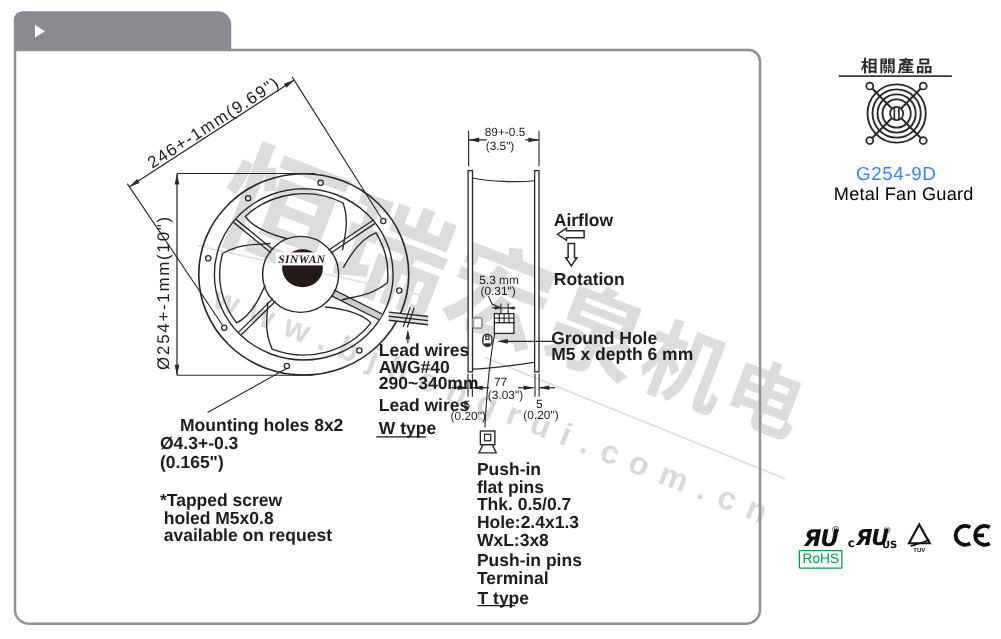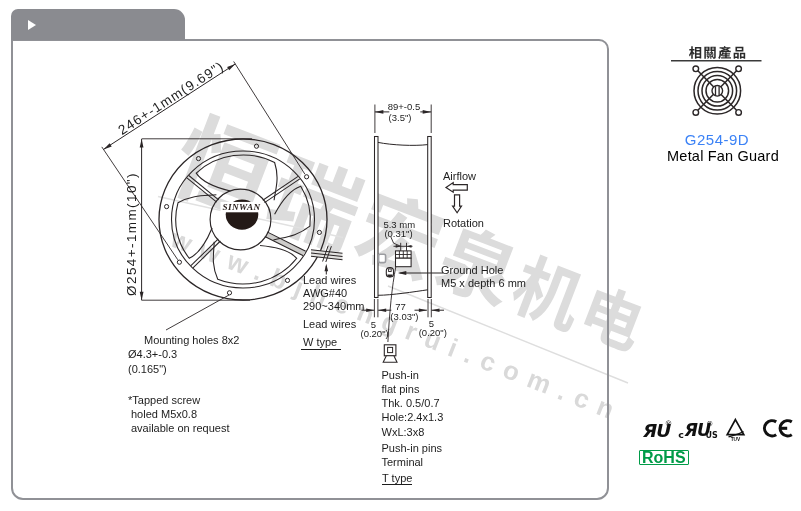--- a/index.html
+++ b/index.html
@@ -7,36 +7,36 @@
            font-family:"Liberation Sans", sans-serif; }
   #stage * { box-sizing:border-box; }
   #tab { position:absolute; left:11px; top:9px; width:174px; height:31px; background:#8a8b90;
          border-radius:7px 11px 0 0; color:#fff; display:flex; align-items:center; }
   #tab .tri { width:0; height:0; border-left:8px solid #fff; border-top:5.5px solid transparent;
               border-bottom:5.5px solid transparent; margin-left:17px; margin-right:7px; }
   #tab .ttl { font-family:"Liberation Serif", serif; font-style:italic; font-weight:bold; font-size:16.5px;
               letter-spacing:0px; padding-bottom:3px; white-space:nowrap; }
   #mainbox { position:absolute; left:11px; top:39px; width:598px; height:461px;
              border:2px solid #909196; border-radius:0 10px 12px 12px; background:transparent; }
-  .lbl { position:absolute; font-size:11px; color:#1d1d1d; white-space:nowrap; line-height:13px; }
+  .lbl { position:absolute; font-size:14px; color:#1d1d1d; white-space:nowrap; line-height:13px;font-weight:bold; }
   .dim { position:absolute; font-size:9.5px; color:#1d1d1d; white-space:nowrap; line-height:9.5px; }
   .ctr { transform:translate(-50%,0);text-align:right; }
   #wm-url { position:absolute; left:172px; top:222px; font-size:26px; font-weight:bold; color:#d9d9d9;
             letter-spacing:10px; white-space:nowrap; transform-origin:0 50%; transform:rotate(21.5deg); }
   #dim246 { position:absolute; left:171px; top:97.5px; transform:translate(-50%,-50%) rotate(-33deg);
             font-size:13.5px; letter-spacing:1.2px; color:#1d1d1d; white-space:nowrap; }
   #dim254 { position:absolute; left:131px; top:234px; transform:translate(-50%,-50%) rotate(-90deg);
             font-size:13.5px; letter-spacing:1.4px; color:#1d1d1d; white-space:nowrap; }
   .uline { position:absolute; background:#1d1d1d; height:1px; }
   #metal-fan-guard { position:absolute; left:723px; top:116px; transform:translate(-50%,0);
                      font-size:14.5px; color:#000; white-space:nowrap; letter-spacing:0.2px;margin-top:32px; }
   #guard-model { position:absolute; left:717px; top:131px; transform:translate(-50%,0);
                  font-size:15px; color:#3b82f6; white-space:nowrap; letter-spacing:0.5px; }
-  #rohs { position:absolute; left:639px; top:450px; border:1.8px solid #009b48;
-          color:#009b48; font-weight:bold; font-size:16px; line-height:11px;
+  #rohs { position:absolute; left:639px; top:440px; border:1.8px solid #009b48;
+          color:#009b48; font-weight:normal; font-size:11px; line-height:11px;
           padding:0.5px 2px 1px 2px; border-radius:1px; letter-spacing:0px; }
   svg { position:absolute; left:0; top:0; }
   .arrow-outline { fill:#fff; stroke:#2b2627; stroke-width:1.2; }
 </style>
 </head>
 <body>
 
 <div id="stage">
 
   <svg width="801" height="511" viewBox="0 0 801 511" aria-label="恒瑞宏泉机电">

